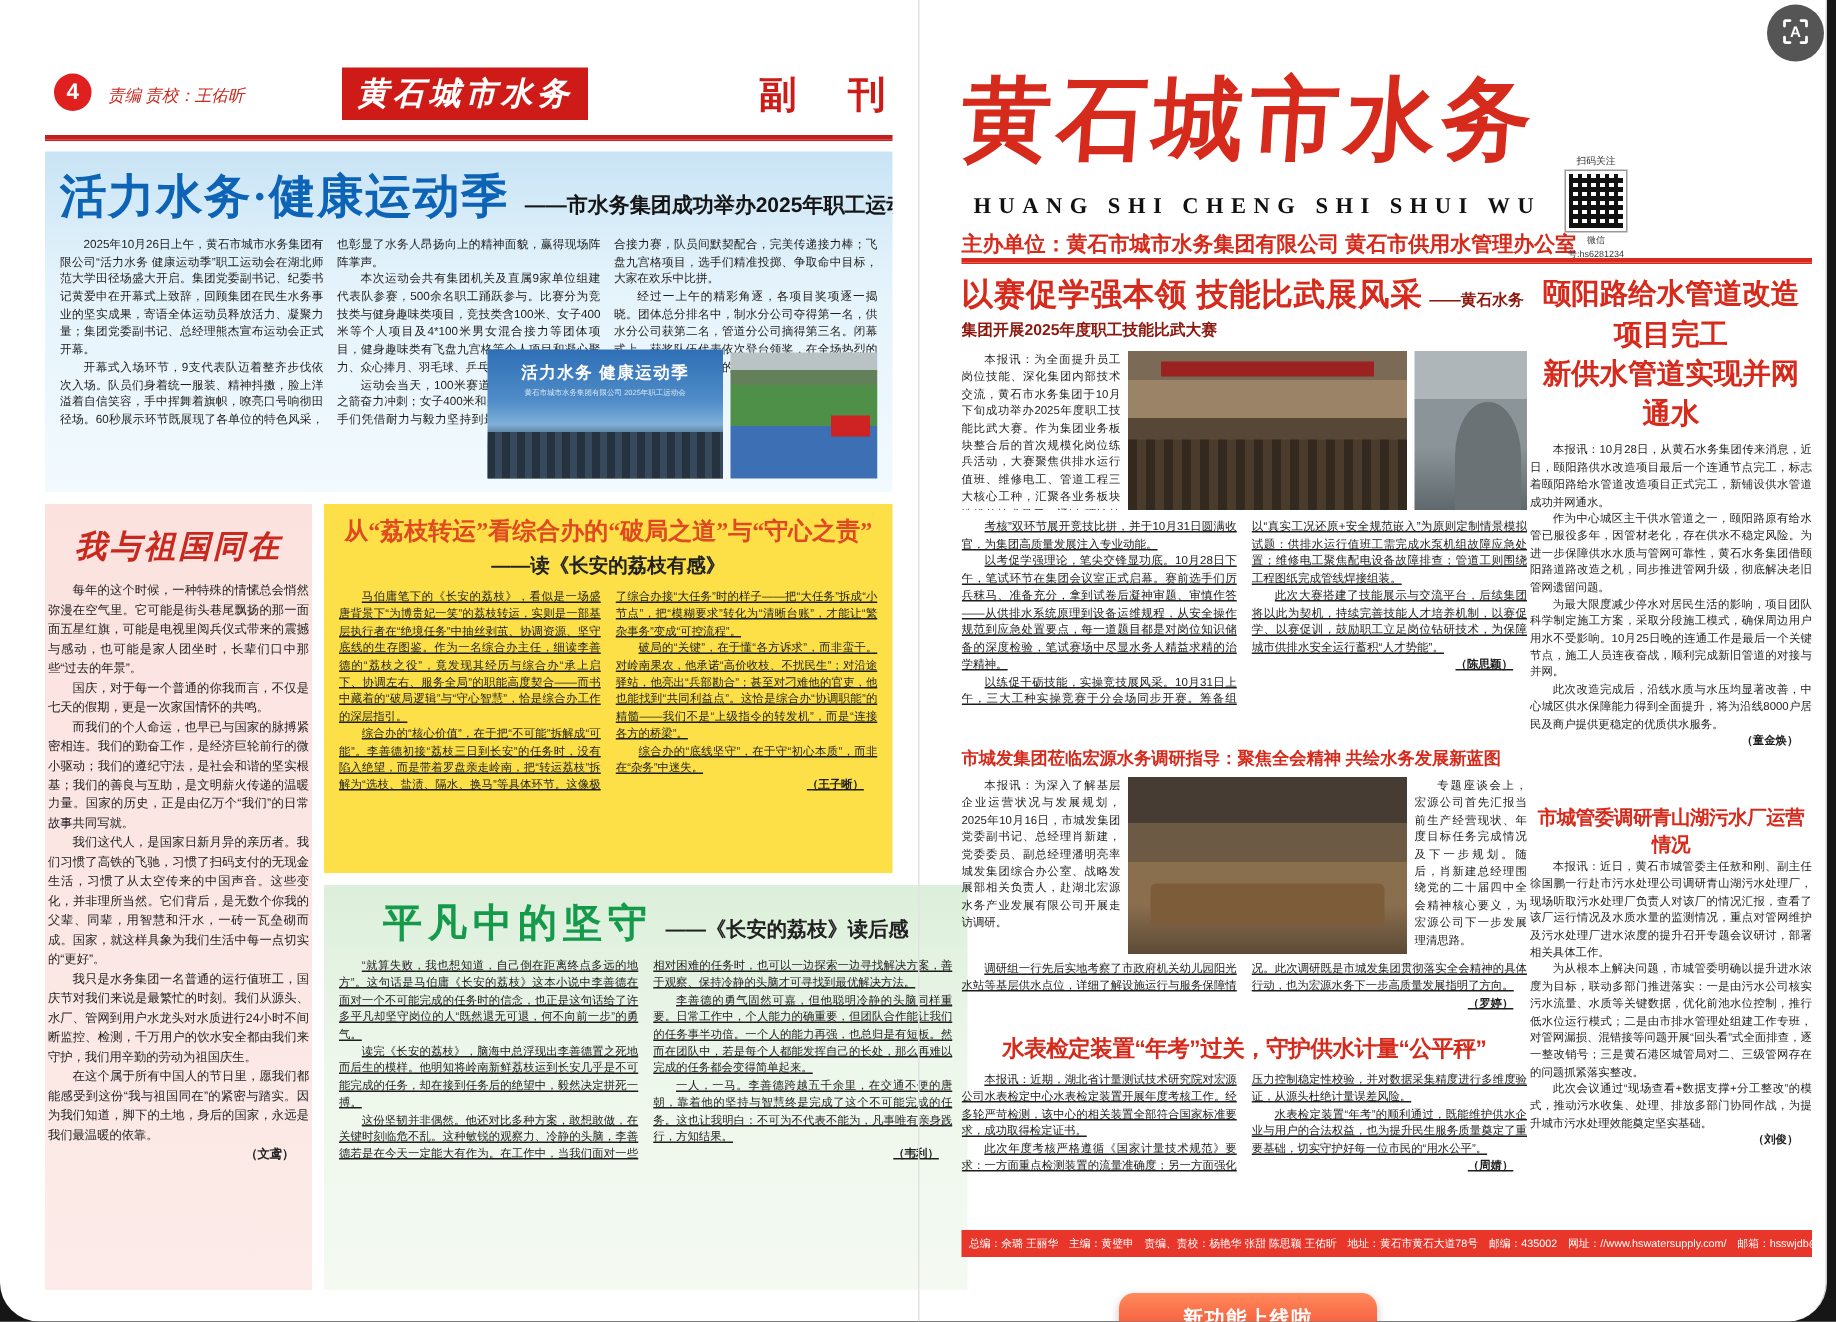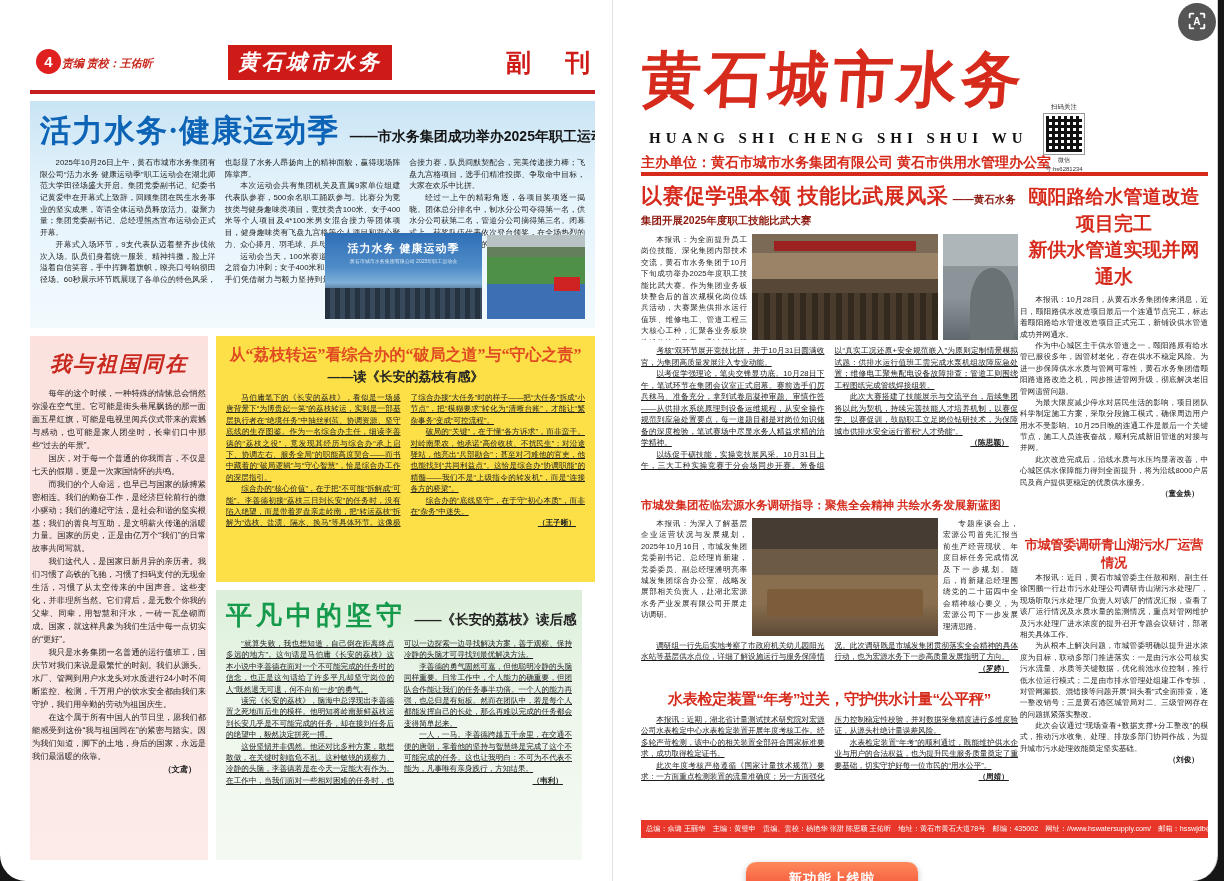--- a/index.html
+++ b/index.html
@@ -11,22 +11,22 @@
   .page { position:absolute; top:0; bottom:0; }
   .page-left { left:0; width:612px; }
   .page-right { left:612px; width:606px; border-left:1px solid #e2e2e2; }
 
   p { margin:0; text-indent:2em; text-align:justify; }
   .byline { text-align:right; text-indent:0; padding-right:1.2em; font-weight:bold; }
 
   
   .pagenum-circle { position:absolute; left:36px; top:49px; width:25px; height:25px; border-radius:50%;
     background:#e01f1f; color:#fff; font-weight:bold; font-size:15px; text-align:center; line-height:25px; }
-  .editor-line { position:absolute; left:62px; top:56px; color:#c8281e; font-size:11px; font-style:italic;
-    font-family:"Liberation Serif",serif; font-weight:bold; }
+  .editor-line { position:absolute; left:72px; top:56px; color:#c8281e; font-size:11px; font-style:italic;
+    font-family:"Liberation Serif",serif; font-weight:normal; }
   .lp-masthead { position:absolute; left:228px; top:45px; width:164px; height:35px; background:#ce1b17;
     color:#fff; font-size:21px; font-weight:bold; text-align:center; line-height:35px; letter-spacing:3px;
     font-family:"Liberation Serif",serif; font-style:italic; }
   .lp-section { position:absolute; left:506px; top:46px; color:#ce1b17; font-size:25px; font-weight:bold;
     letter-spacing:14px; font-family:"Liberation Serif",serif; }
   .lp-rule { position:absolute; left:30px; top:90px; width:565px; height:4px;
     border-top:3px solid #c41e1e; border-bottom:1px solid #c41e1e; }
 
   section { position:absolute; overflow:hidden; }
   .news-text { font-size:7.8px; line-height:1.5; color:#1d1d1d; }
@@ -57,21 +57,21 @@
   .ml-title { text-align:center; color:#c8281e; font-size:21px; font-weight:bold; letter-spacing:2px;
     font-family:"Liberation Serif",serif; font-style:italic; margin:4px 0 10px; }
   .ml-body { font-size:8.2px; line-height:1.58; color:#222; height:448px; overflow:hidden; }
 
   .box-lychee1 { left:216px; top:336px; width:379px; height:246px; padding:9px 10px 0; background:#fde047; }
   .l1-title { text-align:center; color:#e04a22; font-size:16px; font-weight:bold; line-height:1.25;
     font-family:"Liberation Serif",serif; }
   .l1-sub { text-align:center; color:#222; font-size:13px; font-weight:bold; margin:3px 0 6px; }
   .l1-body { height:170px; overflow:hidden; font-size:7.6px; }
 
-  .box-lychee2 { left:216px; top:590px; width:366px; height:270px; padding:8px 10px 0;
+  .box-lychee2 { left:216px; top:590px; width:429px; height:270px; padding:8px 10px 0;
     background:linear-gradient(180deg,#dcefda 0%,#eef7ec 45%,#f4faf2 100%); }
   .l2-titlebar { text-align:center; white-space:nowrap; }
   .l2-title { font-size:26px; font-weight:bold; color:#159a4c; letter-spacing:4px;
     font-family:"Liberation Serif",serif; }
   .l2-sub { font-size:13.5px; font-weight:bold; color:#222; margin-left:4px; }
   .l2-body { margin-top:5px; height:212px; overflow:hidden; font-size:7.6px; }
 
   
   .rp-masthead-title { position:absolute; left:28px; top:40px; width:452px; font-size:60px; font-weight:bold;
     color:#d62b1c; letter-spacing:4px; font-family:"Liberation Serif",serif; transform:skewX(-4deg);

